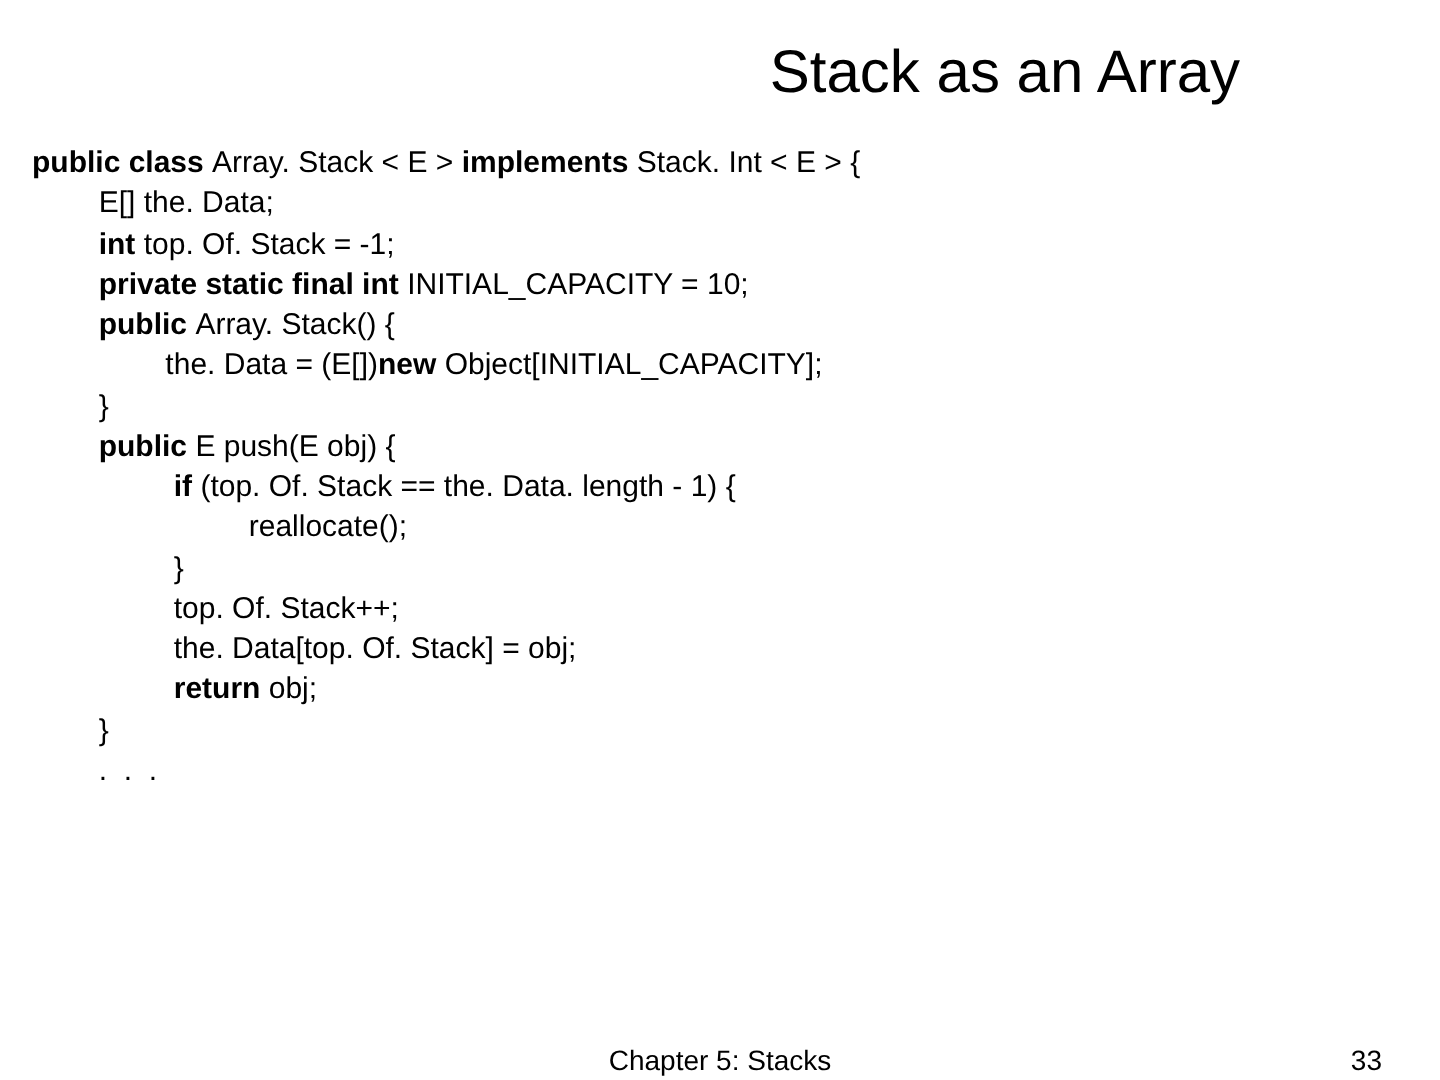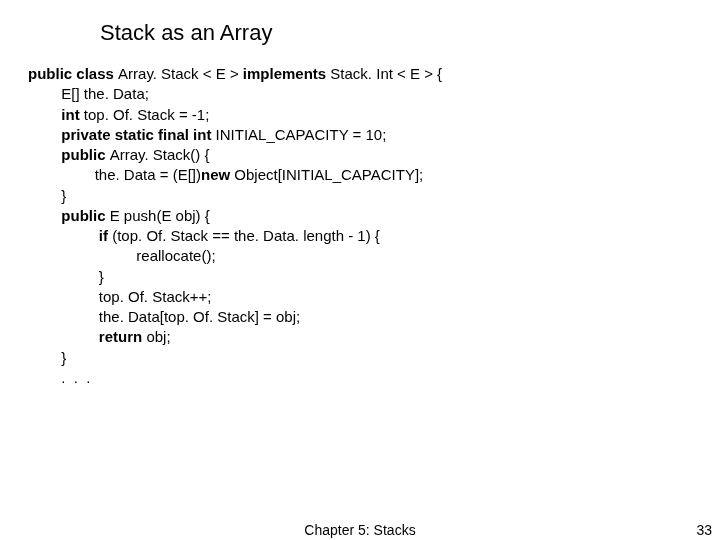--- a/index.html
+++ b/index.html
@@ -12,34 +12,35 @@
     position: relative;
     overflow: hidden;
   }
   .slide {
     width: 720px;
     height: 540px;
     position: relative;
     box-sizing: border-box;
   }
   .title {
-    font-size: 22px;
+    font-size: 30px;
     font-weight: 400;
     color: #000;
-    text-align: left;
+    text-align: right;
     padding-top: 20px;
     padding-bottom: 18px;
     padding-left: 100px;
     padding-right: 100px;
+    margin-left: 16px;
   }
   .code {
     font-size: 15px;
     line-height: 1.35;
     color: #000;
-    padding-left: 28px;
+    padding-left: 16px;
     white-space: pre;
     font-family: Arial, Helvetica, sans-serif;
   }
   .code b {
     font-weight: bold;
   }
   .footer {
     position: absolute;
     bottom: 18px;
     left: 0;
@@ -48,21 +49,21 @@
     color: #000;
   }
   .footer-center {
     position: absolute;
     left: 50%;
     transform: translateX(-50%);
     text-align: center;
   }
   .footer-right {
     position: absolute;
-    right: 8px;
+    right: 29px;
   }
 </style>
 </head>
 <body>
 
 <div class="slide">
   <div class="title">Stack as an Array</div>
 
   <div class="code"><b>public class </b><span>Array. Stack &lt; E &gt; </span><b>implements </b><span>Stack. Int &lt; E &gt; {</span>
 <span>        E[] the. Data;</span>

